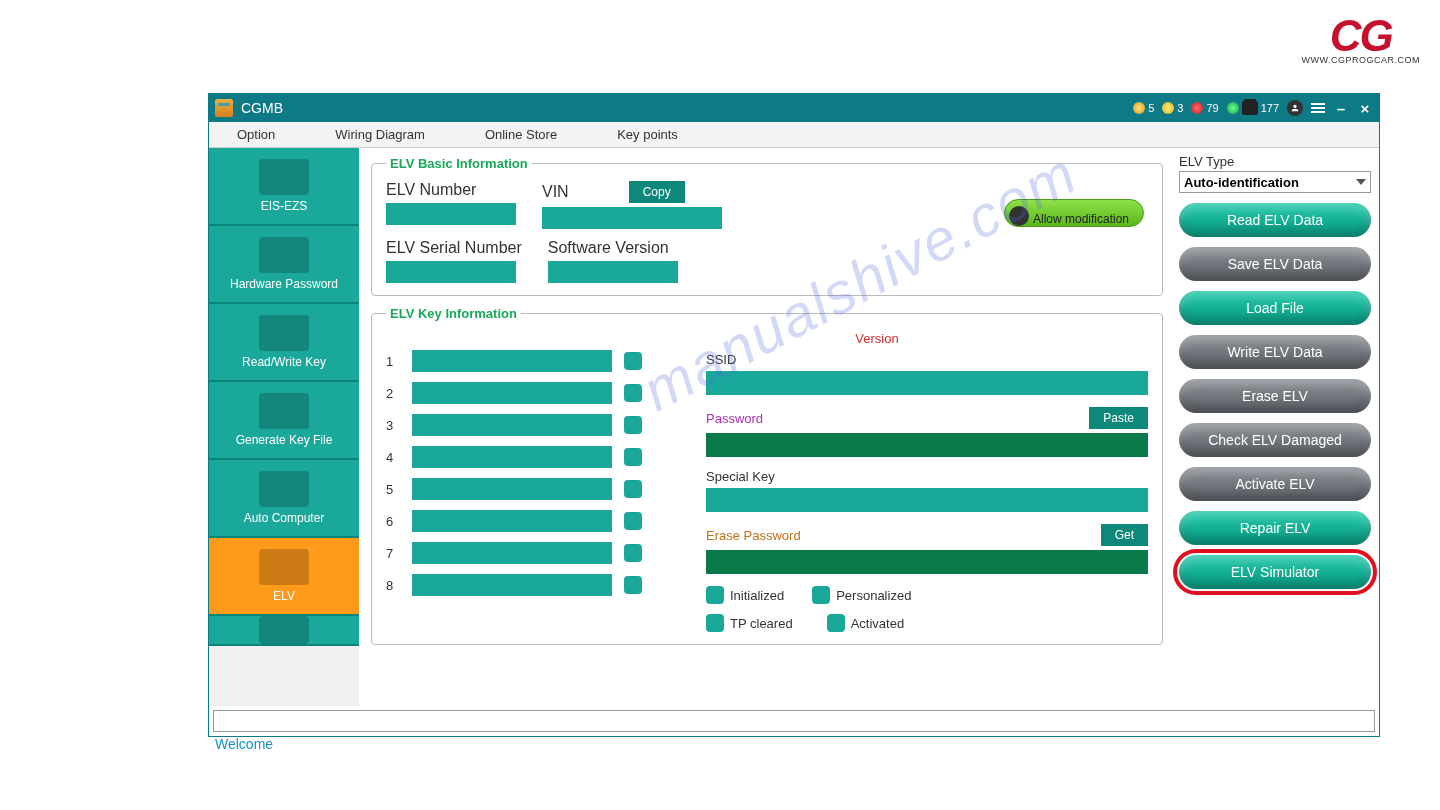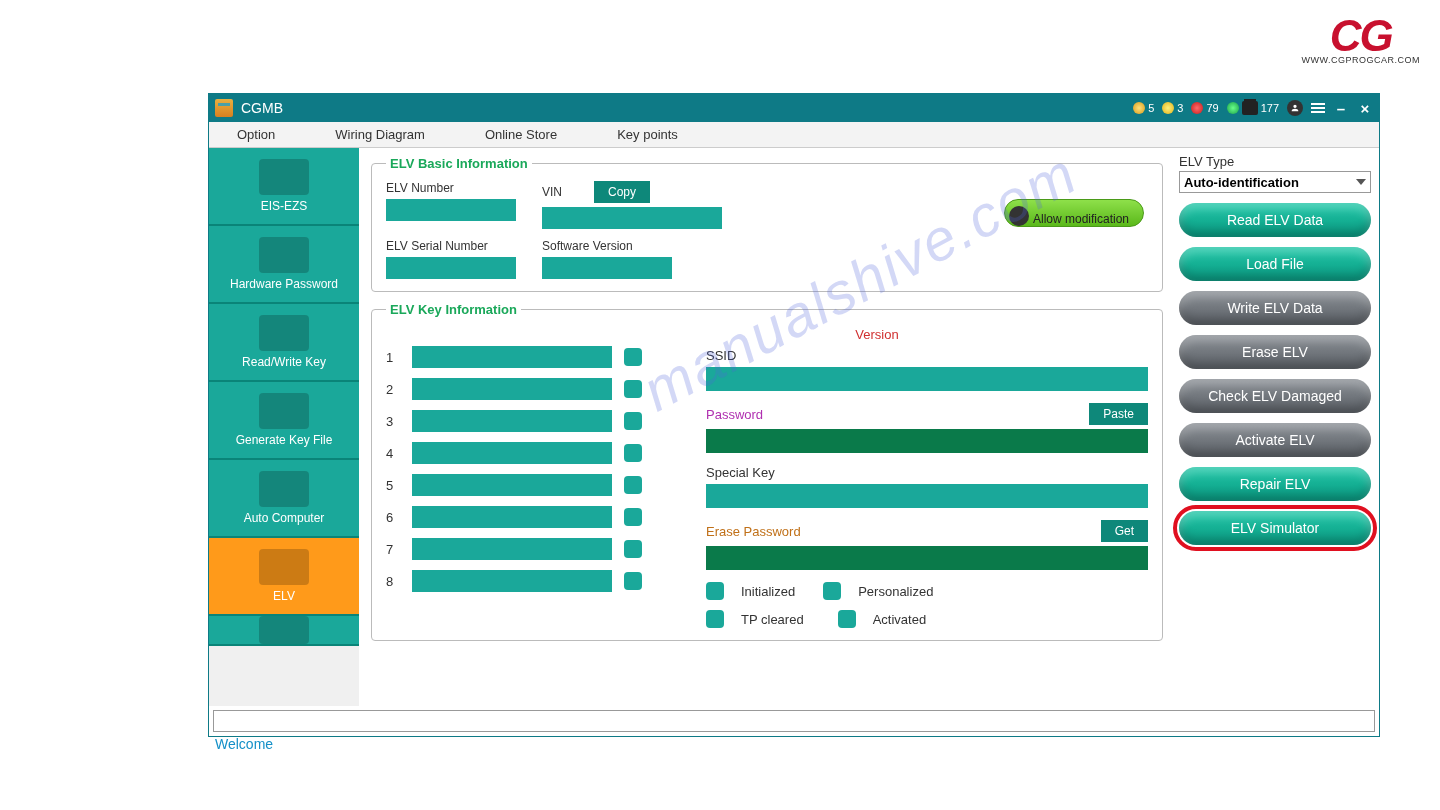--- a/index.html
+++ b/index.html
@@ -128,21 +128,21 @@
     position: relative;
   }
   legend {
     color: #1aa85a;
     font-weight: bold;
     font-size: 13px;
     padding: 0 4px;
   }
   .row { display:flex; gap:26px; align-items:flex-start; }
   .fld { display:flex; flex-direction:column; gap:4px; }
-  .fld label { font-size:12px; color:#333; }
+  .fld label { font-size:16px; color:#333; }
   .tbox {
     background:#1aa89a; height:22px; border:none;
   }
   .w120{width:130px;} .w170{width:180px;}
   .copy-btn,.paste-btn,.get-btn{
     background:#0e887a;color:#ffffff;border:none;height:22px;padding:4px 14px;font-size:12px;cursor:pointer;
   }
   .allow-toggle{
     position:absolute; right:18px; top:28px;
     width:140px;height:28px;border-radius:14px;
@@ -160,21 +160,21 @@
   .krow .bar{flex:0 0 200px;height:22px;background:#1aa89a;}
   .chk{width:18px;height:18px;border-radius:4px;background:#1aa89a;cursor:pointer;}
   .keycol-right{flex:1;padding-top:2px;}
   .rfield{margin-bottom:12px;}
   .rfield .lab{font-size:13px;color:#333;margin-bottom:4px;display:flex;justify-content:space-between;align-items:center;}
   .rfield .lab.pwd{color:#b030b0;}
   .rfield .lab.erase{color:#c07018;}
   .rfield .val{height:24px;background:#1aa89a;}
   .rfield .val.dark{background:#0a7a4a;}
   .status-row{display:flex;gap:28px;margin-top:10px;font-size:13px;color:#333;align-items:center;}
-  .status-row .sitem{display:flex;align-items:center;gap:17px;}
+  .status-row .sitem{display:flex;align-items:center;gap:6px;}
   .rightcol{
     width:208px;padding:6px 8px 0 8px;
   }
   .rightcol .typelbl{font-size:13px;color:#333;margin-bottom:2px;}
   .typesel{width:100%;height:22px;border:1px solid #999;background:#fff;font-weight:bold;font-size:13px;padding:0 4px;margin-bottom:10px;display:flex;align-items:center;justify-content:space-between;cursor:pointer;}
   .typesel .arr{border-left:5px solid transparent;border-right:5px solid transparent;border-top:6px solid #555;}
   .rbtn{
     width:100%;height:34px;border-radius:17px;color:#fff;font-size:14px;
     display:flex;align-items:center;justify-content:center;margin-bottom:10px;
     cursor:pointer;border:none;
@@ -280,21 +280,21 @@
       <div class="watermark">manualshive.com</div>
 
       <fieldset>
         <legend>ELV Basic Information</legend>
         <div class="row">
           <div class="fld">
             <label>ELV Number</label>
             <div class="tbox w120"></div>
           </div>
           <div class="fld">
-            <div style="display:flex;align-items:center;gap:32px;">
+            <div style="display:flex;align-items:center;gap:60px;">
               <label>VIN</label>
               <button class="copy-btn">Copy</button>
             </div>
             <div class="tbox w170"></div>
           </div>
         </div>
         <div class="row" style="margin-top:10px;">
           <div class="fld">
             <label>ELV Serial Number</label>
             <div class="tbox w120"></div>
@@ -405,20 +405,21 @@
     </div>
 
     <div class="rightcol">
       <div class="typelbl">ELV Type</div>
       <div class="typesel">
         <span>Auto-identification</span>
         <span class="arr"></span>
       </div>
       <div id="rbtns">
           <button class="rbtn teal">Read ELV Data</button>
+          <button class="rbtn gray">Save ELV Data</button>
           <button class="rbtn teal">Load File</button>
           <button class="rbtn gray">Write ELV Data</button>
           <button class="rbtn gray">Erase ELV</button>
           <button class="rbtn gray">Check ELV Damaged</button>
           <button class="rbtn gray">Activate ELV</button>
           <button class="rbtn teal">Repair ELV</button>
           <button class="rbtn teal highlighted">ELV Simulator</button>
         </div>
     </div>
   </div>

